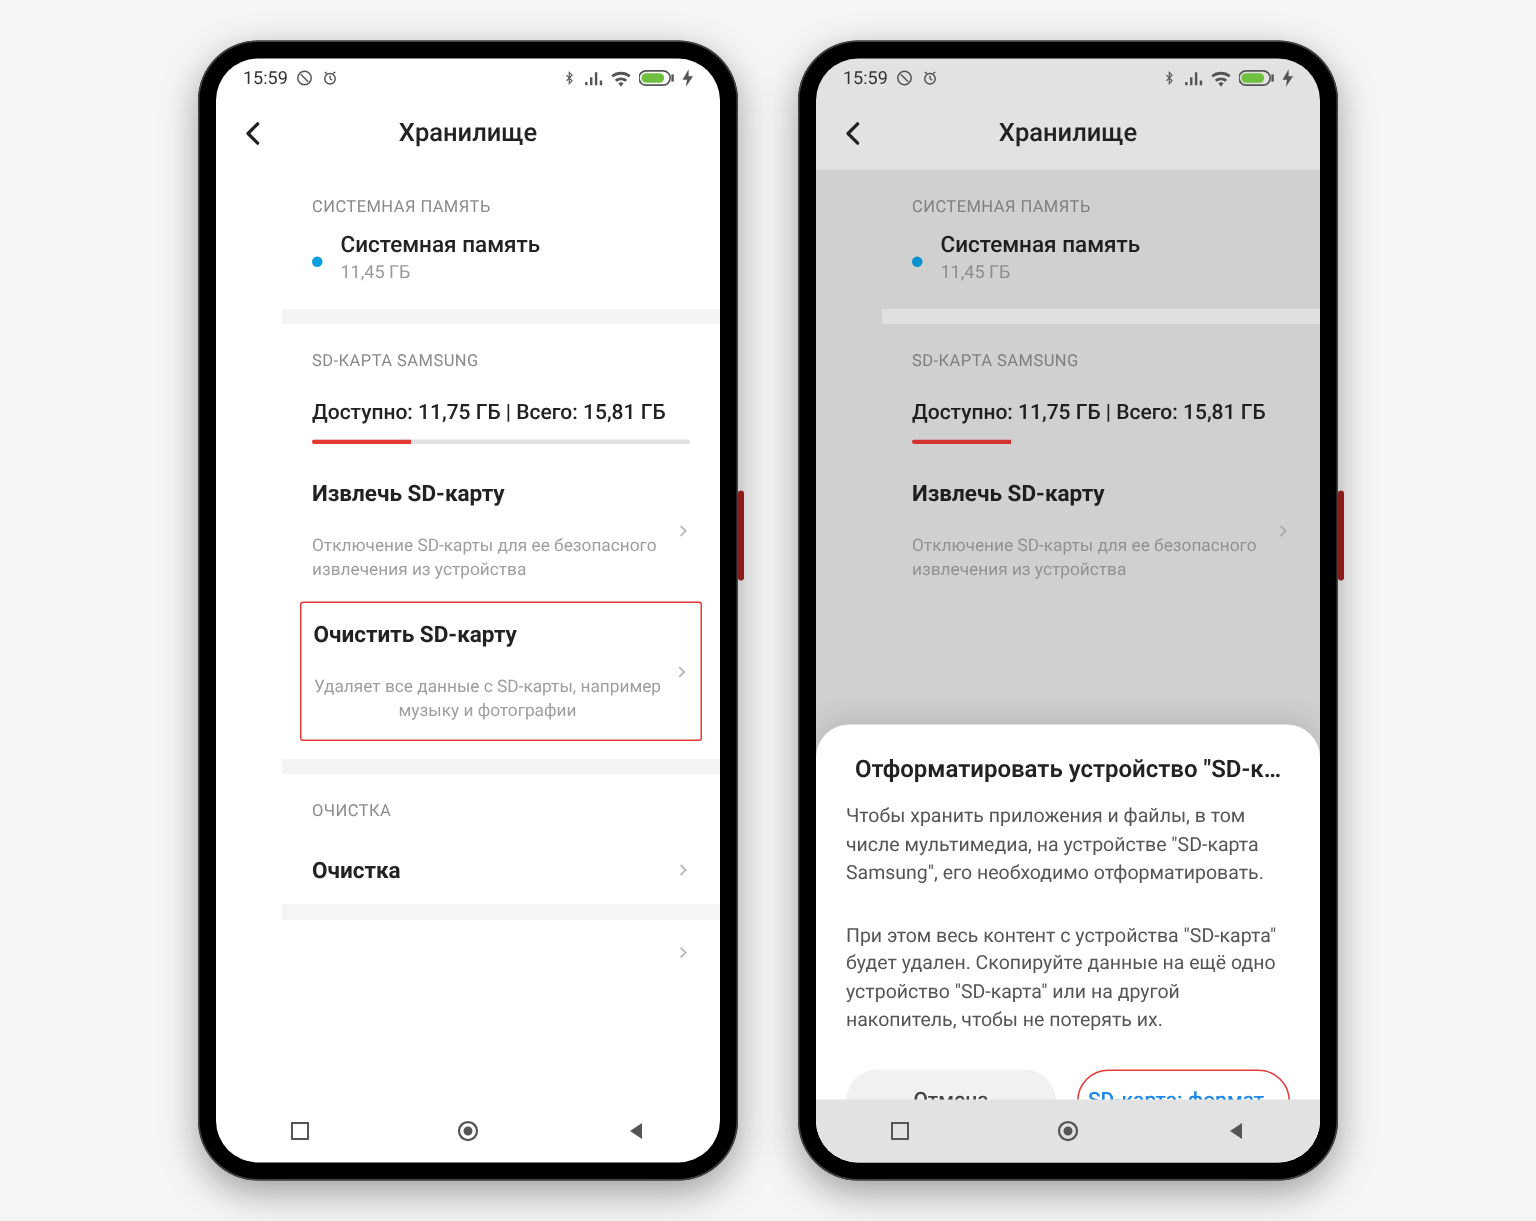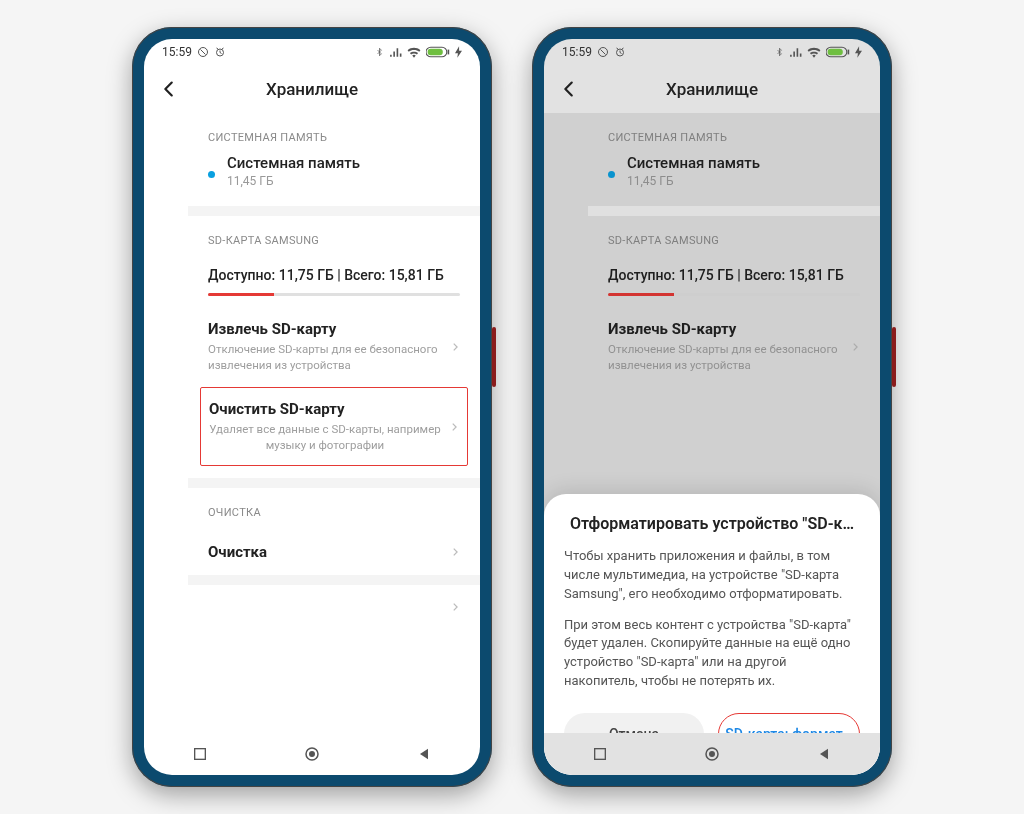--- a/index.html
+++ b/index.html
@@ -12,21 +12,21 @@
     gap: 40px;
     width: 1024px;
     height: 814px;
     overflow: hidden;
   }
 
   
   .phone {
     width: 360px;
     height: 760px;
-    background: #0c4a6e;
+    background: #000000;
     border-radius: 40px;
     padding: 12px;
     position: relative;
     box-shadow: 0 0 0 1px #444 inset, 0 8px 24px rgba(0,0,0,.35);
   }
   .phone::before { 
     content: "";
     position: absolute;
     right: -4px;
     top: 300px;
@@ -115,21 +115,21 @@
   .progress-fill { height:100%; background:#e53935; width:26%; }
 
   .list-item {
     padding: 14px 20px;
     display:flex;
     align-items:center;
     justify-content:space-between;
   }
   .list-item .titles { flex:1; padding-right:8px;}
   .li-title { font-size:15px; color:#222;font-weight:bold; }
-  .li-sub   { font-size:11.5px; color:#9e9e9e; line-height:1.35; margin-top:4px;}
+  .li-sub   { font-size:11.5px; color:#9e9e9e; line-height:1.35; margin-top:18px;}
   .chevron  { color:#bbb; }
 
   .highlight {
     border:1.5px solid #e53935;
     border-radius:2px;
     margin:0 12px;
     padding:12px 8px 12px 8px;
   }
   .highlight .li-sub { max-width: 250px; text-align: center;}
 
@@ -163,21 +163,21 @@
     margin-bottom:14px;
     white-space:nowrap;
     overflow:hidden;
     text-overflow:ellipsis;
   }
   .sheet-body {
     font-size:13px;
     color:#555;
     line-height:1.45;
   }
-  .sheet-body p + p { margin-top:12px; }
+  .sheet-body p + p { margin-top:23px; }
   .sheet-buttons {
     display:flex;
     gap:14px;
     margin-top:22px;
   }
   .btn {
     flex:1;
     height:42px;
     border-radius:22px;
     display:flex;

